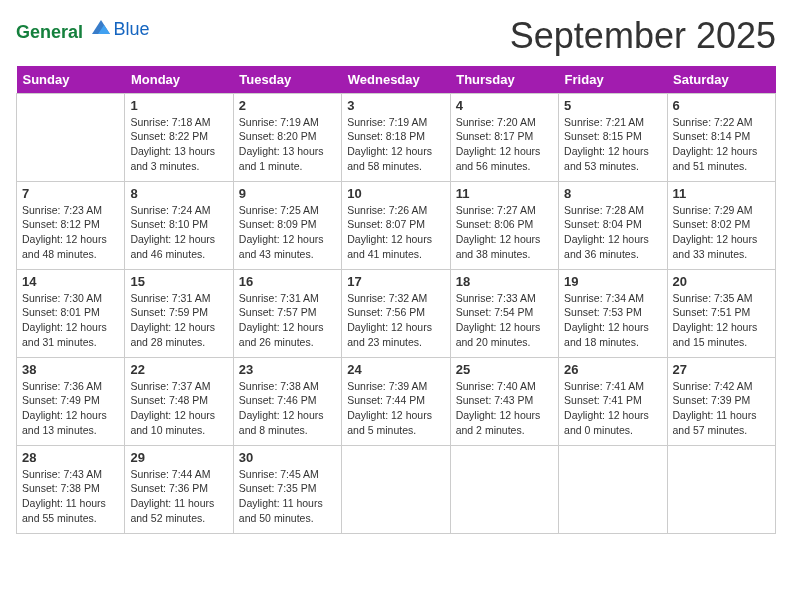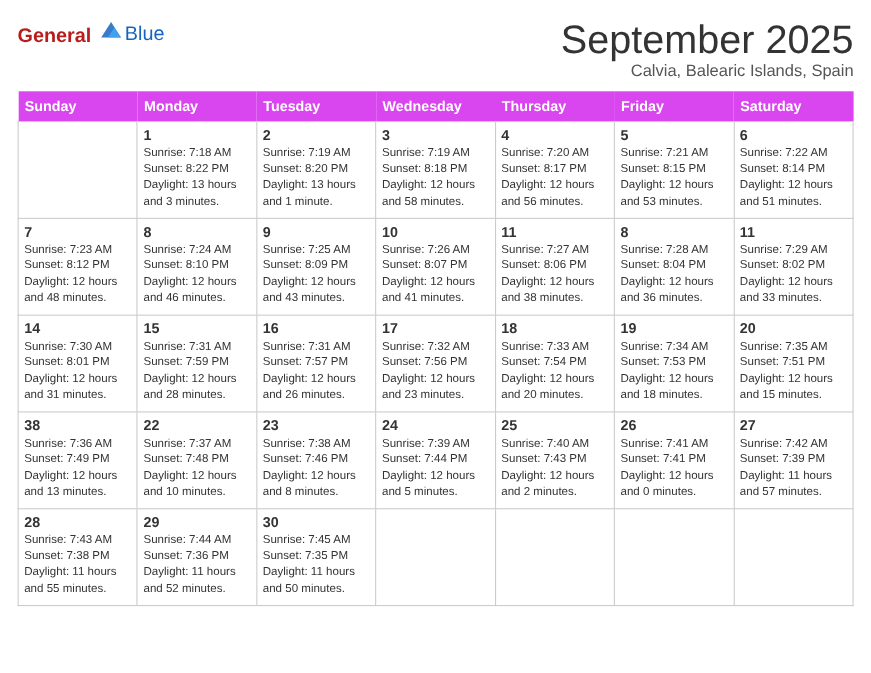--- a/index.html
+++ b/index.html
@@ -17,21 +17,21 @@
       margin-bottom: 10px;
     }
     .logo {
       display: flex;
       align-items: center;
       gap: 2px;
     }
     .logo-text-general {
       font-size: 18px;
       font-weight: bold;
-      color: #b91c1c;
+      color: #15803d;
       line-height: 1;
     }
     .logo-text-blue {
       font-size: 18px;
       font-weight: normal;
       color: #1565c0;
       line-height: 1;
     }
     .logo-icon {
       width: 22px;
@@ -50,21 +50,21 @@
     .subtitle {
       font-size: 15px;
       color: #555;
     }
     table {
       width: 100%;
       border-collapse: collapse;
       font-size: 11px;
     }
     .day-header {
-      background-color: #d946ef;
+      background-color: #a21caf;
       color: #fff;
       text-align: left;
       padding: 6px 6px;
       font-size: 13px;
       font-weight: bold;
     }
     td {
       border: 1px solid #ccc;
       vertical-align: top;
       padding: 4px 5px;
@@ -100,21 +100,20 @@
       <span class="logo-text-general">General</span>
       <svg class="logo-icon" viewBox="0 0 22 22" xmlns="http://www.w3.org/2000/svg">
         <polygon points="2,18 11,4 20,18" fill="#1565c0" opacity="0.85"></polygon>
         <polygon points="8,18 14,9 20,18" fill="#42a5f5" opacity="0.9"></polygon>
       </svg>
     </div>
     <span class="logo-text-blue">Blue</span>
   </div>
   <div class="title-area">
     <div class="main-title">September 2025</div>
-    <div class="subtitle">Calvia, Balearic Islands, Spain</div>
   </div>
 </div>
 
 <table>
   <thead>
     <tr>
       <th class="day-header">Sunday</th>
       <th class="day-header">Monday</th>
       <th class="day-header">Tuesday</th>
       <th class="day-header">Wednesday</th>

